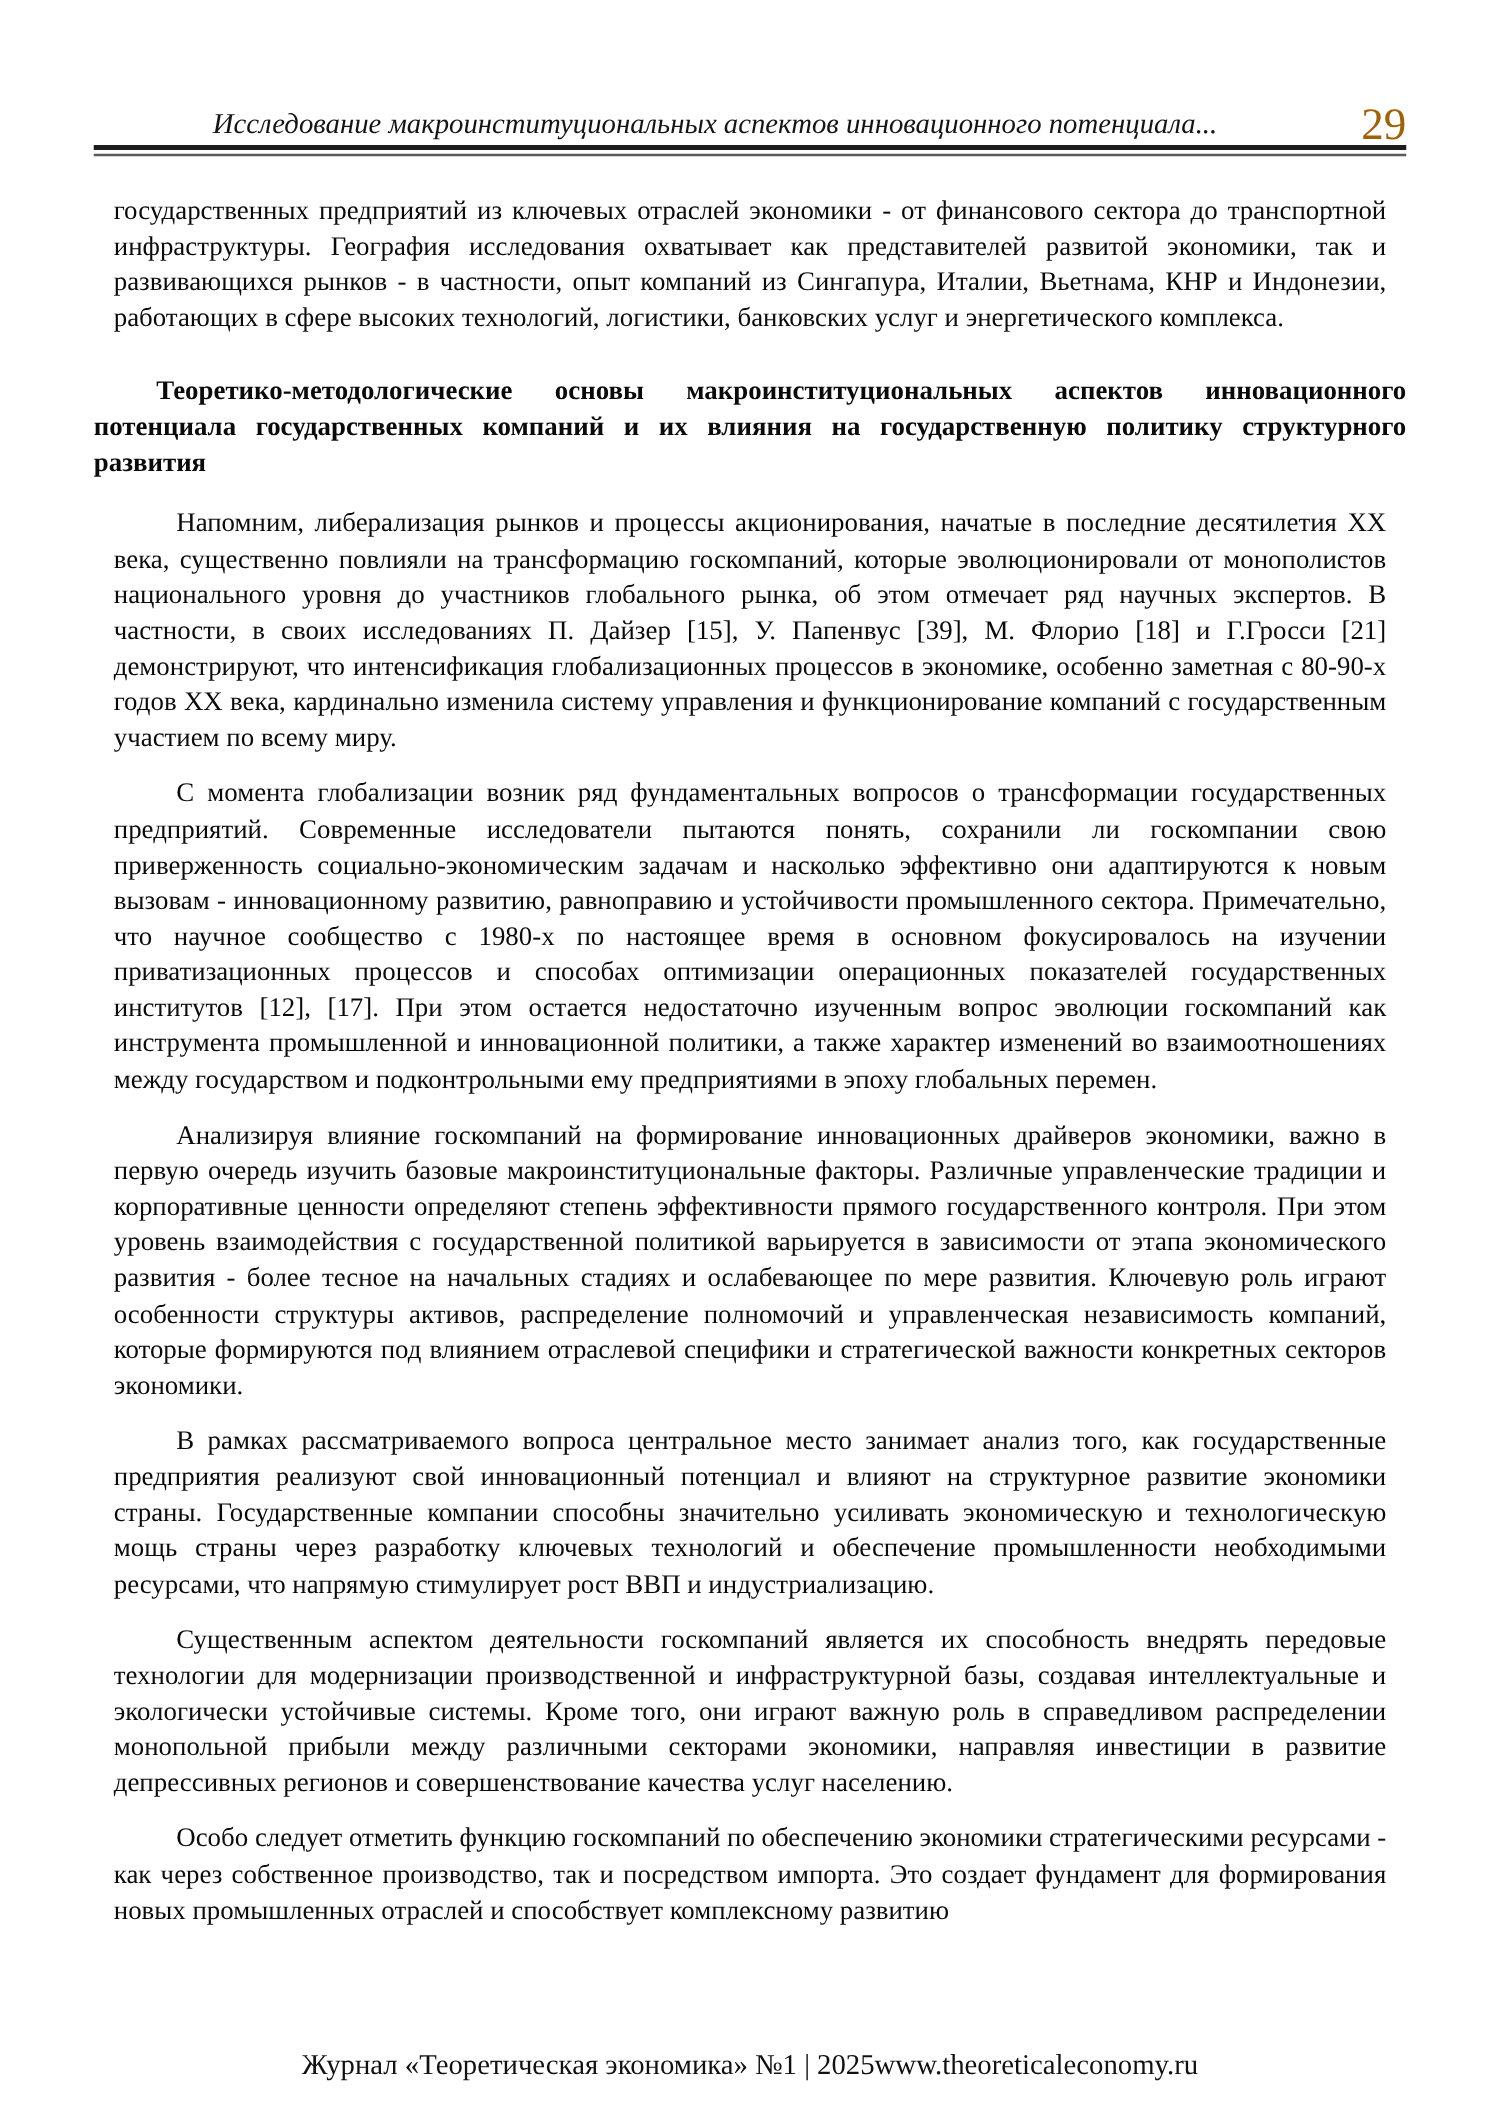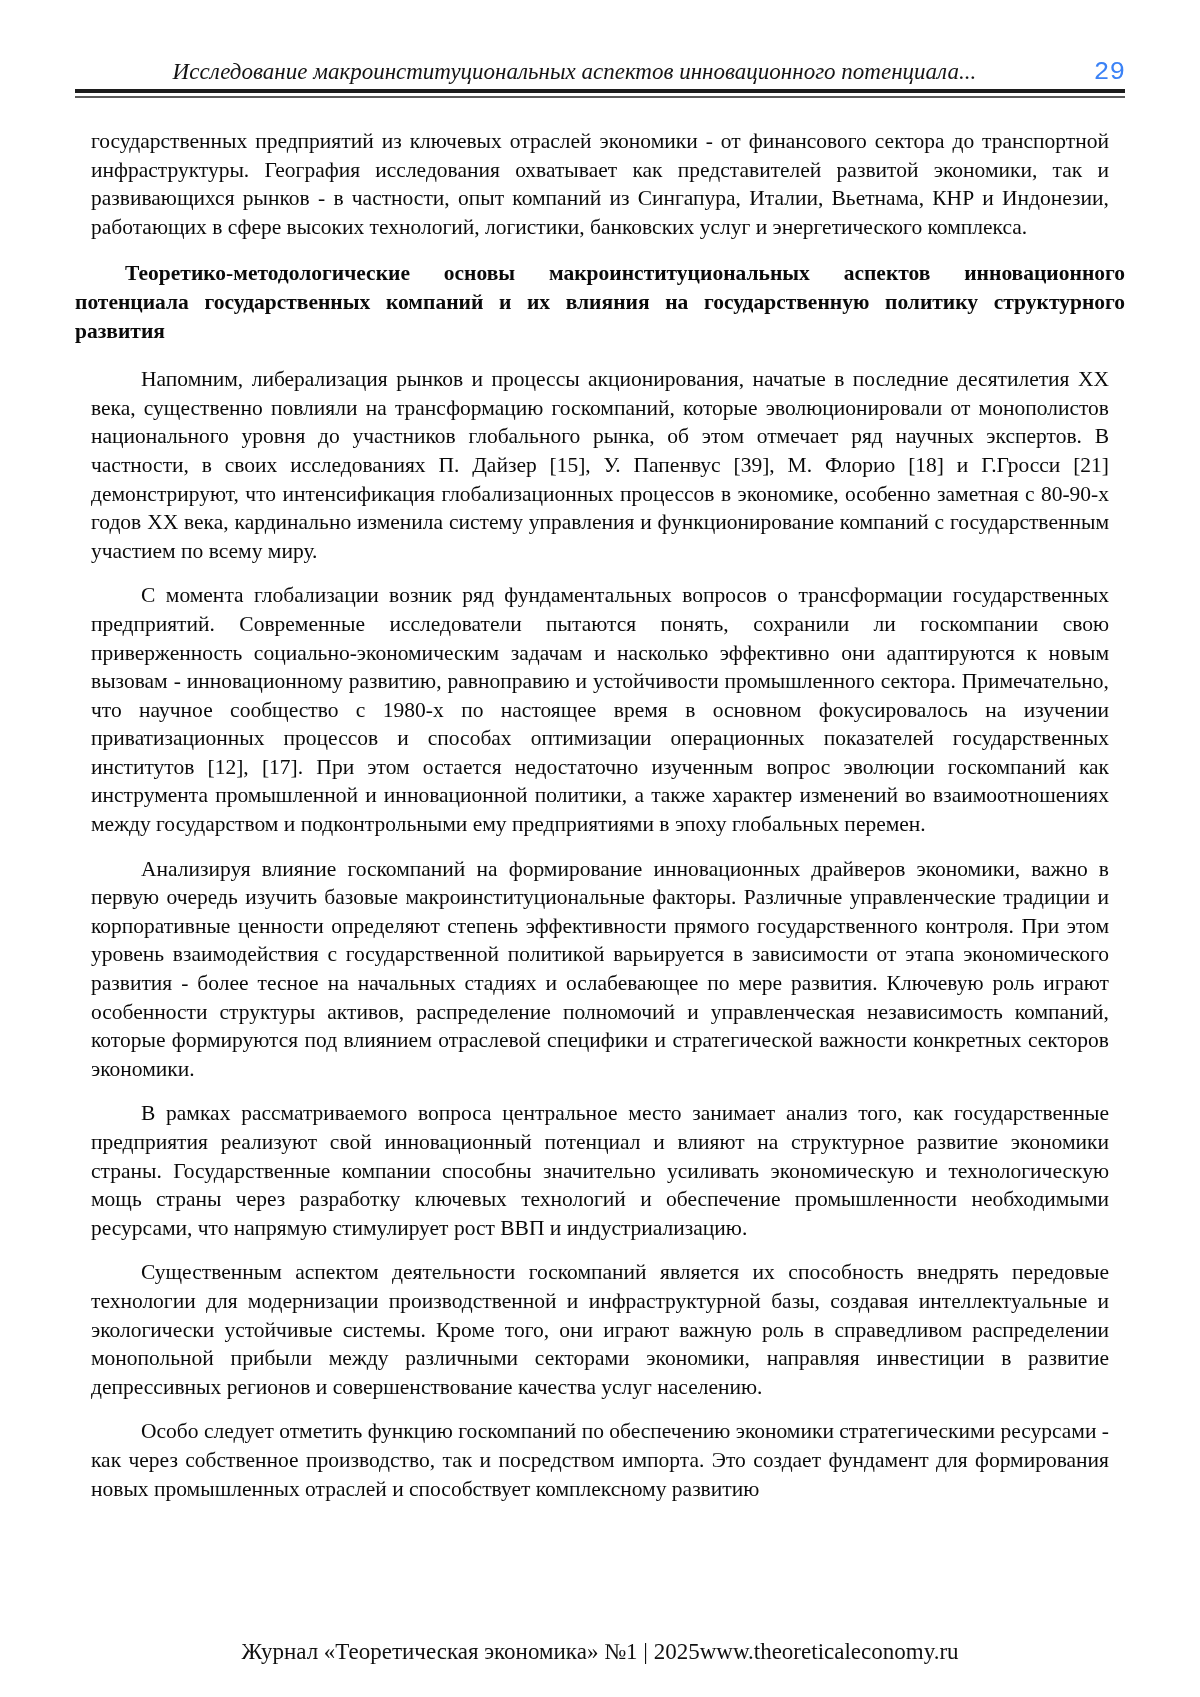--- a/index.html
+++ b/index.html
@@ -17,37 +17,36 @@
     font-family: "Liberation Serif", "DejaVu Serif", serif;
     overflow: hidden;
   }
   .page-inner {
     padding: 0 75px;
   }
   
   .running-header {
     display: flex;
     align-items: flex-end;
-    padding-top: 59px;
+    padding-top: 86px;
   }
   .running-title {
     flex: 1;
     text-align: center;
     font-style: italic;
     font-size: 23px;
     line-height: 26px;
     color: #141414;
     white-space: nowrap;
   }
   .page-number {
-    font-size: 26px;
+    font-size: 36px;
     line-height: 26px;
     padding-left: 20px;
-    color: #3b82f6;
-    font-family: Liberation Mono, monospace;
+    color: #a16207;
   }
   .header-rule {
     margin-top: 4px;
     height: 3px;
     border-top: 4px solid #1c1c1c;
     border-bottom: 2px solid #5a5a5a;
   }
   
   .article {
     margin-top: 29px;
@@ -56,21 +55,21 @@
     text-align: justify;
   }
   .article p {
     margin: 16px;
     text-indent: 50px;
   }
   .article p.no-indent {
     text-indent: 0;
   }
   .article h2 {
-    margin: 18px 0 20px 0;
+    margin: 30px 0 20px 0;
     font-size: 21.5px;
     line-height: 28.6px;
     font-weight: bold;
     text-align: justify;
     text-indent: 50px;
   }
   
   .page-footer {
     position: absolute;
     left: 75px;

